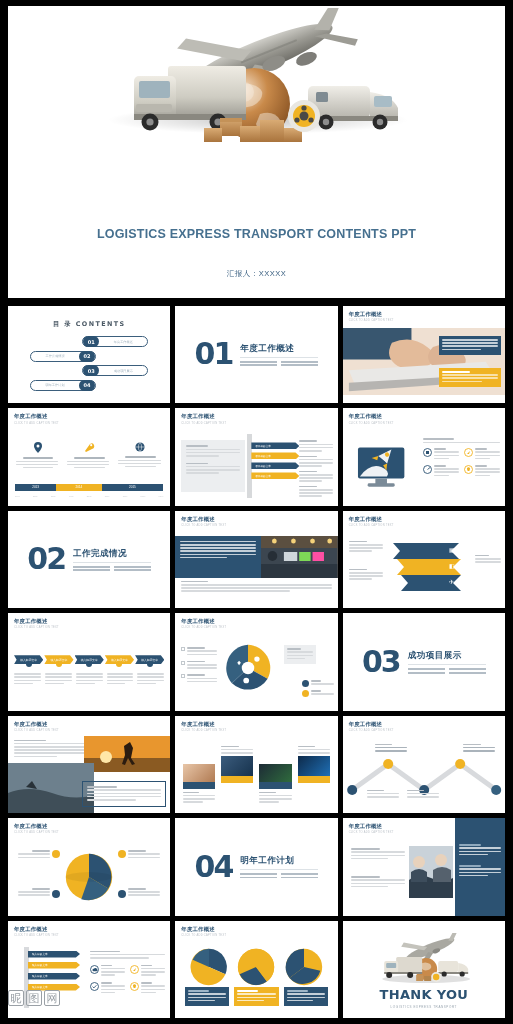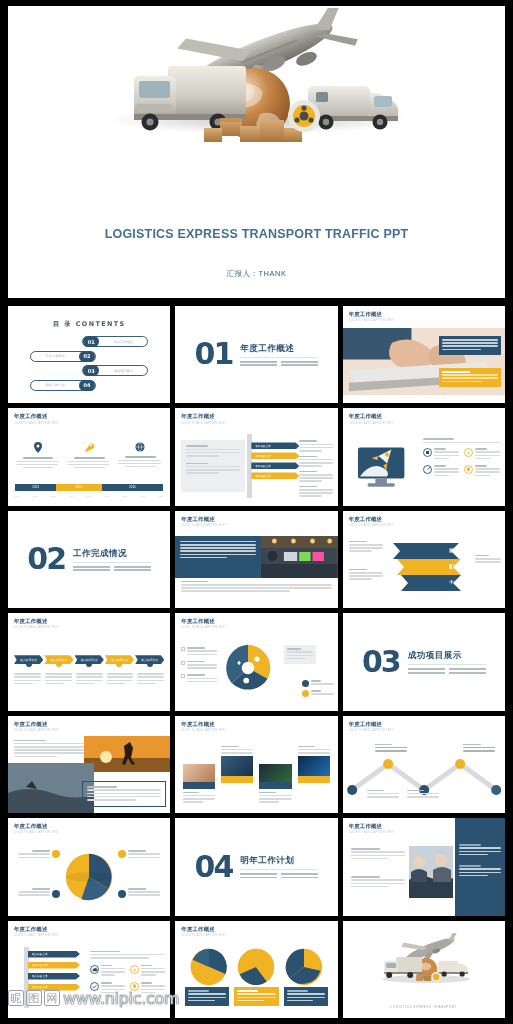--- a/index.html
+++ b/index.html
@@ -270,22 +270,22 @@
           <circle r="16" fill="#e9e7e1"></circle>
             <circle r="11" fill="#f0b323"></circle>
             <circle r="4.5" fill="#4a4a46"></circle>
           <circle cx="0" cy="-8" r="2.6" fill="#4a4a46"></circle>
             <circle cx="7" cy="4" r="2.6" fill="#4a4a46"></circle>
           <circle cx="-7" cy="4" r="2.6" fill="#4a4a46"></circle>
         </g>
       </svg>
     </div>
 
-    <div class="hero-sub">LOGISTICS EXPRESS TRANSPORT TRAFFIC PPT</div>
-    <div class="hero-presenter">汇报人：THANK</div>
+    <div class="hero-sub">LOGISTICS EXPRESS TRANSPORT CONTENTS PPT</div>
+    <div class="hero-presenter">汇报人：XXXXX</div>
   </div>
 
   <div class="grid">
 
     <div class="slide">
       <div class="contents-title">目 录  CONTENTS</div>
       <div class="toc">
         <div class="toc-row r">
           <div class="toc-pill">
             <div class="toc-num">01</div>
@@ -1097,28 +1097,28 @@
           <path d="M20 2 q8 1 10 6 v3 h-10z" fill="#e8e4da"></path>
           <rect x="0" y="11" width="30" height="2" fill="#8a8880"></rect>
           <circle cx="6" cy="13" r="2.6" fill="#2b2b2b"></circle>
             <circle cx="24" cy="13" r="2.6" fill="#2b2b2b"></circle>
         </g>
         <rect x="52" y="42" width="7" height="6" fill="#c49258"></rect>
         <rect x="60" y="43" width="7" height="5" fill="#b3844c"></rect>
         <circle cx="72" cy="44" r="5" fill="#ece9e2"></circle>
           <circle cx="72" cy="44" r="3.2" fill="#f0b323"></circle>
       </svg>
+      <div style="position:absolute;left:0;right:0;bottom:16px;text-align:center;font-size:13px;font-weight:bold;color:#2c5272;font-family:'DejaVu Sans',sans-serif;letter-spacing:.3px">THANK YOU</div>
       <div style="position:absolute;left:0;right:0;bottom:9px;text-align:center;font-size:3px;color:#9aa6b0;letter-spacing:.6px">LOGISTICS EXPRESS TRANSPORT</div>
     </div>
 
   </div>
 
   <div class="wm-left">
     <div class="boxes">
       <div class="bx">昵</div>
       <div class="bx">图</div>
       <div class="bx">网</div>
     </div>
-    <div class="url">www.nipic.com</div>
   </div>
 
 
 </div>
 
 </body></html>

